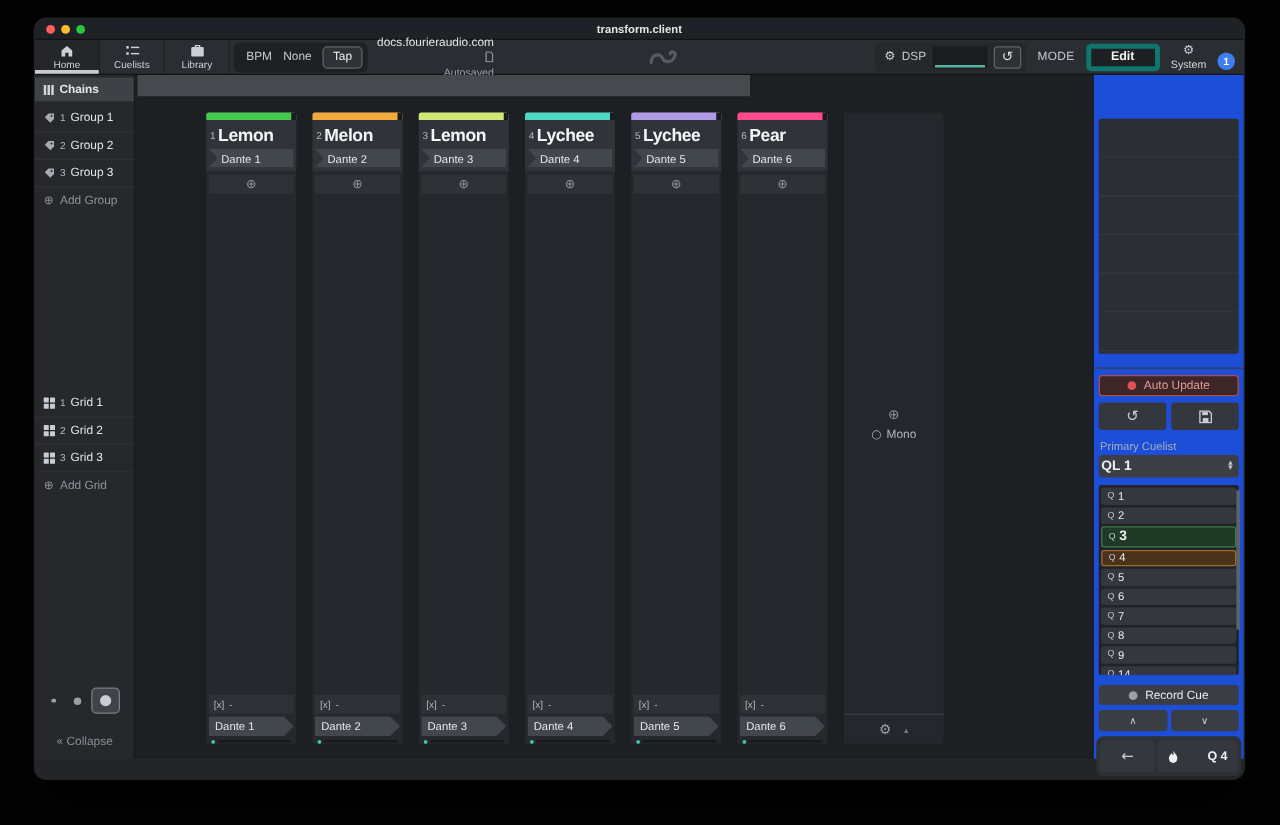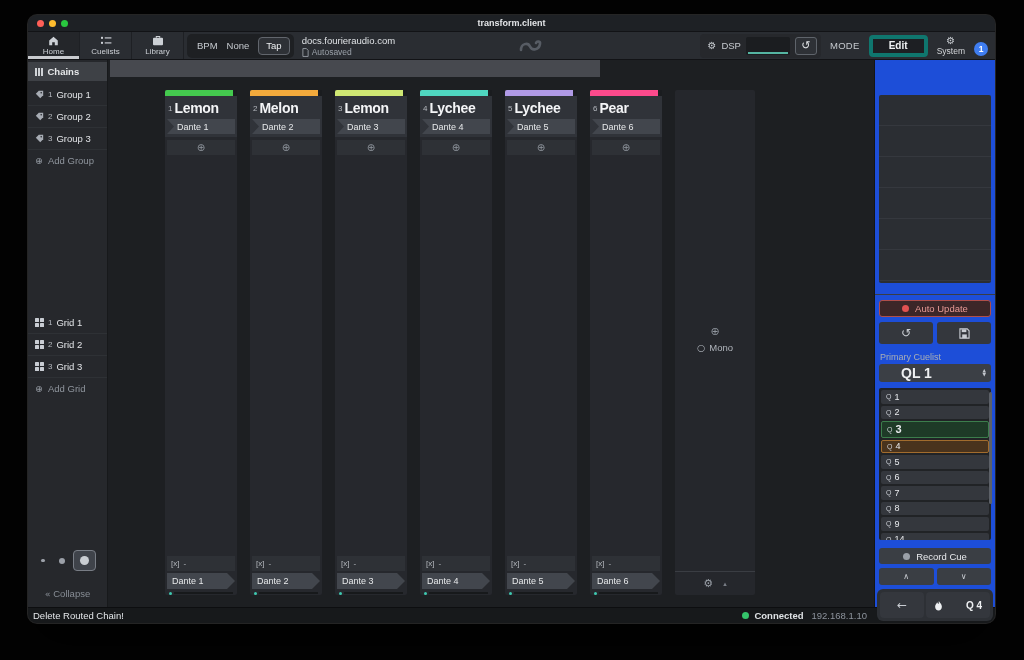--- a/index.html
+++ b/index.html
@@ -26,21 +26,21 @@
   .tab svg { display:block; }
   .tab.active { background:#24262a; }
   .tab.active::after { content:""; position:absolute; left:0; right:0; bottom:0; height:3px; background:#c9cbcf; }
   .bpm-group { align-self:center; margin-left:3px; height:24px; background:#1e2023; border-radius:5px;
     display:flex; align-items:center; gap:9px; padding:0 4px 0 10px; }
   .bpm-label,.bpm-value { font-size:9.5px; color:#c6cacf; }
   .tap-btn { height:18px; padding:0 7px; background:#2e3136; border:1px solid #62666d; border-radius:4px;
     font-size:9.5px; color:#eceef0; display:flex; align-items:center; }
   .session { margin-left:8px; align-self:center; display:flex; flex-direction:column; gap:1px; }
   .session-name { font-size:9.5px; color:#dfe2e5; }
-  .session-status { font-size:8.5px; color:#9aa0a8; display:flex; align-items:flex-end; gap:3px; }
+  .session-status { font-size:8.5px; color:#9aa0a8; display:flex; align-items:flex-end; gap:3px;flex-direction:column; }
   .logo { position:absolute; left:481px; top:5px; }
   .toolbar-right { margin-left:auto; display:flex; align-items:center; gap:9px; padding-right:7px; }
   .dsp-group { height:24px; background:#26282c; border-radius:4px; display:flex; align-items:center; gap:5px; padding:0 4px 0 7px; }
   .dsp-label { font-size:9.5px; color:#c6cacf; }
   .gear { font-size:10px; color:#c6cacf; line-height:1; }
   .dsp-meter { width:44px; height:18px; background:#1b1d20; border-radius:2px; position:relative; }
   .dsp-meter::after { content:""; position:absolute; left:2px; right:2px; bottom:1px; height:2px; background:#55b5a2; }
   .undo-btn { width:22px; height:18px; background:#2e3136; border:1px solid #5f646b; border-radius:3px;
     display:flex; align-items:center; justify-content:center; font-size:11px; color:#dfe2e5; }
   .mode-label { font-size:9.5px; color:#c6cacf; letter-spacing:.3px; }
@@ -124,21 +124,21 @@
   .auto-update { position:absolute; left:4px; right:4px; top:240px; height:17px; background:#3c2628;
     border:1px solid #b04e4a; border-radius:3px; display:flex; align-items:center; justify-content:center; gap:6px; }
   .auto-update .dot { width:7px; height:7px; border-radius:50%; background:#e05252; }
   .auto-update .txt { font-size:9.5px; color:#e89a96; }
   .mini-btn-row { position:absolute; left:4px; right:4px; top:262px; height:22px; display:flex; gap:4px; }
   .mini-btn { flex:1; background:#34373d; border-radius:3px; display:flex; align-items:center;
     justify-content:center; font-size:12px; color:#c9cdd3; }
   .pc-label { position:absolute; left:5px; top:292px; font-size:9px; color:#a9aeb5; }
   .dropdown { position:absolute; left:4px; right:4px; top:304px; height:18px; background:#3b3f45;
     border-radius:3px; display:flex; align-items:center; }
-  .dropdown .val { font-size:14px; font-weight:700; color:#eef0f2; padding-left:22px; flex:1; }
+  .dropdown .val { font-size:11px; font-weight:700; color:#eef0f2; padding-left:2px; flex:1; }
   .dropdown .arrows { padding-right:5px; display:flex; flex-direction:column; line-height:4.5px; font-size:4.5px; color:#c3c7cd; }
   .cue-list { position:absolute; left:4px; right:4px; top:328px; height:152px; background:#212326;
     border-radius:2px; padding:2px; overflow:hidden; }
   .cue-row { height:13.5px; margin-bottom:2px; background:#34373d; border-radius:2px; display:flex;
     align-items:center; gap:3px; padding-left:5px; }
   .cue-row .q { font-size:7px; color:#c6cad0; }
   .cue-row .n { font-size:9px; color:#e8eaed; }
   .cue-row.state-active { height:16.5px; background:#1e3a27; border:1px solid #3c7d4c; }
   .cue-row.state-active .n { font-size:11px; font-weight:700; }
   .cue-row.state-pending { background:#49331d; border:1px solid #a26c2d; }
@@ -558,21 +558,13 @@
       <span class="back-btn u-ico">←</span>
       <span class="go-btn">
         <svg width="9" height="11" viewBox="0 0 12 14">
           <path d="M6.5 0.5 C7 3 10.5 4.5 10.5 8.5 C10.5 11.5 8.5 13.5 6 13.5 C3.5 13.5 1.5 11.5 1.5 8.5 C1.5 5.8 3.6 4.6 4.2 2.8 C5 4.2 5.6 4.8 6.3 5 C6.5 3.4 6.2 1.8 6.5 0.5 Z" fill="#eef0f2"></path>
           </svg>
         <span>Q 4</span>
       </span>
     </div>
   </div>
 
-  <div class="statusbar">
-    <span class="status-msg">Delete Routed Chain!</span>
-    <span class="conn">
-      <span class="dot"></span>
-      <span class="lbl">Connected</span>
-      <span class="ip">192.168.1.10</span>
-    </span>
-  </div>
 </div>
 
 </body></html>

